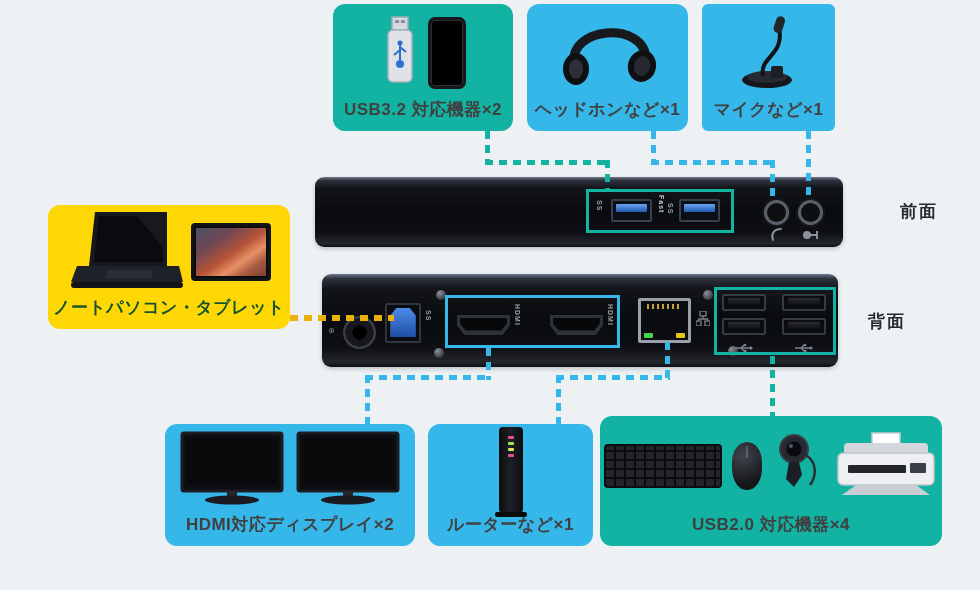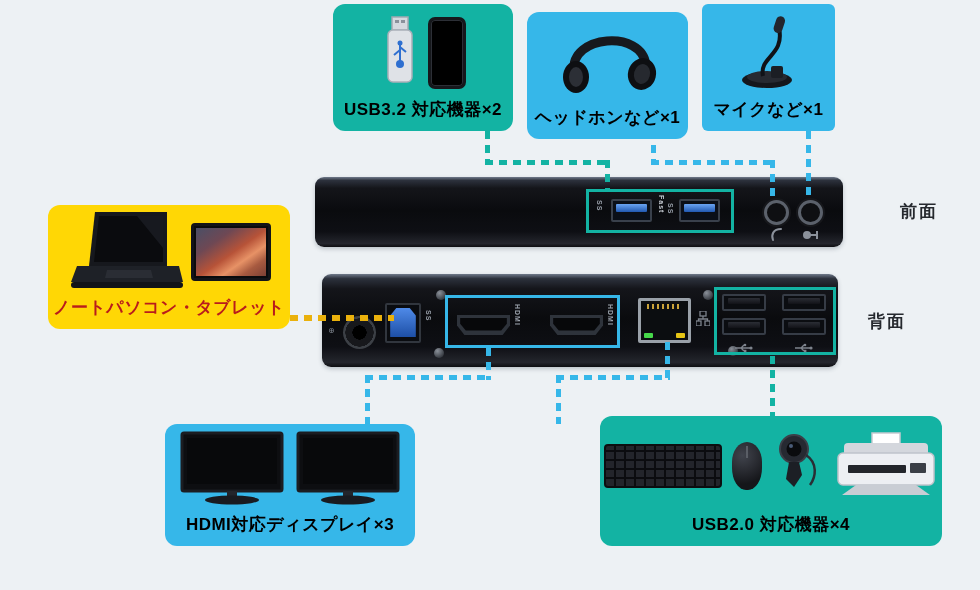--- a/index.html
+++ b/index.html
@@ -16,27 +16,27 @@
     background:var(--bg);
     font-family:"Liberation Sans","DejaVu Sans",sans-serif;
   }
   
   .box{
     position:absolute;border-radius:12px;display:flex;flex-direction:column;
     align-items:center;justify-content:flex-end;z-index:3;
   }
   .box .art{flex:1;display:flex;align-items:center;justify-content:center;gap:8px;width:100%;}
   .box .lbl{
-    color:#000000;font-weight:bold;font-size:17px;line-height:1;white-space:nowrap;
+    color:#404040;font-weight:bold;font-size:17px;line-height:1;white-space:nowrap;
     padding-bottom:13px;letter-spacing:0.5px;
   }
   .box-teal{background:var(--teal);}
   .box-blue{background:var(--blue);}
   .box-yellow{background:var(--yellow);}
-  .box-yellow .lbl{color:#b91c1c;}
+  .box-yellow .lbl{color:#14532d;}
   
   .vdash{position:absolute;width:5px;z-index:4;
     background:repeating-linear-gradient(180deg,var(--c) 0 8px,transparent 8px 14px);}
   .hdash{position:absolute;height:5px;z-index:4;
     background:repeating-linear-gradient(90deg,var(--c) 0 8px,transparent 8px 14px);}
   
   .bar{
     position:absolute;z-index:2;border-radius:9px;
     background:linear-gradient(180deg,#707a8a 0,#2c313c 5%,#14151a 16%,#0a0b0e 48%,#0e0f14 78%,#24262d 95%,#0d0e11 100%);
     box-shadow:0 2px 4px rgba(40,60,70,.25);
@@ -110,21 +110,21 @@
           <circle cx="20" cy="50" r="4" fill="#2e6fd0"></circle>
           <path d="M20 50 V30 M20 36 L14 41 M20 33 L26 38" stroke="#2e6fd0" stroke-width="2" fill="none"></path>
           <circle cx="20" cy="29" r="2.5" fill="#2e6fd0"></circle>
         </svg>
       </span>
       <span class="phone"></span>
     </div>
     <div class="lbl">USB3.2 対応機器×2</div>
   </div>
 
-  <div class="box box-blue" style="left:527px;top:12px;width:161px;height:127px;">
+  <div class="box box-blue" style="left:527px;top:4px;width:161px;height:127px;">
     <div class="art">
       <span>
         <svg width="104" height="76" viewBox="0 0 104 76">
           <path d="M18 50 C14 14 86 8 90 44" stroke="#17191e" stroke-width="9" fill="none" stroke-linecap="round"></path>
           <ellipse cx="20" cy="56" rx="13" ry="16" fill="#0e0f12"></ellipse>
           <ellipse cx="20" cy="56" rx="7" ry="10" fill="#2c2f36"></ellipse>
           <ellipse cx="86" cy="53" rx="14" ry="16" fill="#0e0f12" transform="rotate(14 86 53)"></ellipse>
           <ellipse cx="86" cy="53" rx="8" ry="10" fill="#26292f" transform="rotate(14 86 53)"></ellipse>
         </svg>
       </span>
@@ -178,23 +178,36 @@
       </span>
       <span>
         <svg width="104" height="74" viewBox="0 0 104 74">
           <rect x="2" y="2" width="100" height="58" rx="2" fill="#0d0e11" stroke="#1b1d22" stroke-width="3"></rect>
           <rect x="7" y="7" width="90" height="46" fill="#08090b"></rect>
           <rect x="47" y="60" width="10" height="6" fill="#23252b"></rect>
           <ellipse cx="52" cy="69" rx="27" ry="4.5" fill="#191b20"></ellipse>
         </svg>
       </span>
     </div>
-    <div class="lbl">HDMI対応ディスプレイ×3</div>
-  </div>
-
+    <div class="lbl">HDMI対応ディスプレイ×2</div>
+  </div>
+
+  <div class="box box-blue" style="left:428px;top:424px;width:165px;height:122px;">
+    <div class="art">
+      <span class="router">
+        <span class="leds">
+            <b style="background:#e84f8a"></b>
+            <b style="background:#9ce84f"></b>
+            <b style="background:#d8e84f"></b>
+            <b style="background:#e84f8a"></b>
+          </span>
+      </span>
+    </div>
+    <div class="lbl">ルーターなど×1</div>
+  </div>
 
   <div class="box box-teal" style="left:600px;top:416px;width:342px;height:130px;">
     <div class="art" style="gap:10px;">
       <span class="kbd"></span>
       <span class="mouse"></span>
       <span>
         <svg width="52" height="62" viewBox="0 0 52 62">
           <circle cx="22" cy="16" r="14" fill="#262931" stroke="#3b3f48" stroke-width="2"></circle>
           <circle cx="22" cy="16" r="7.5" fill="#0a0b0e"></circle>
           <circle cx="19" cy="13" r="2" fill="#4a5b77"></circle>

